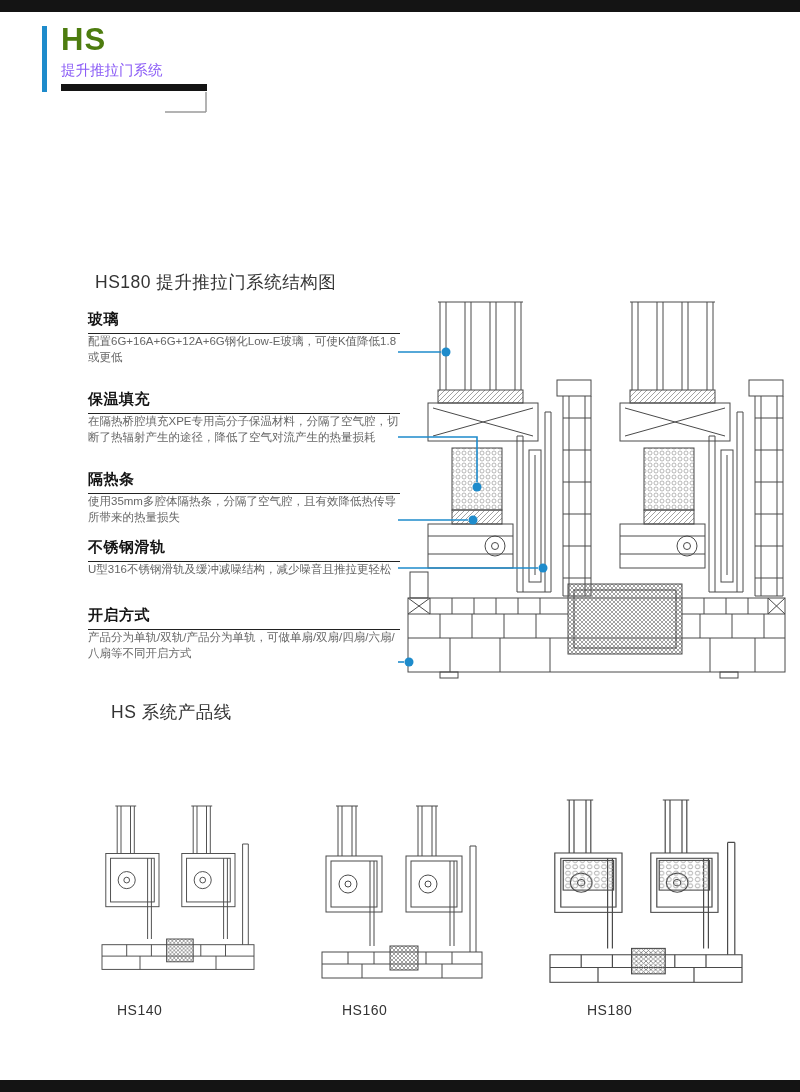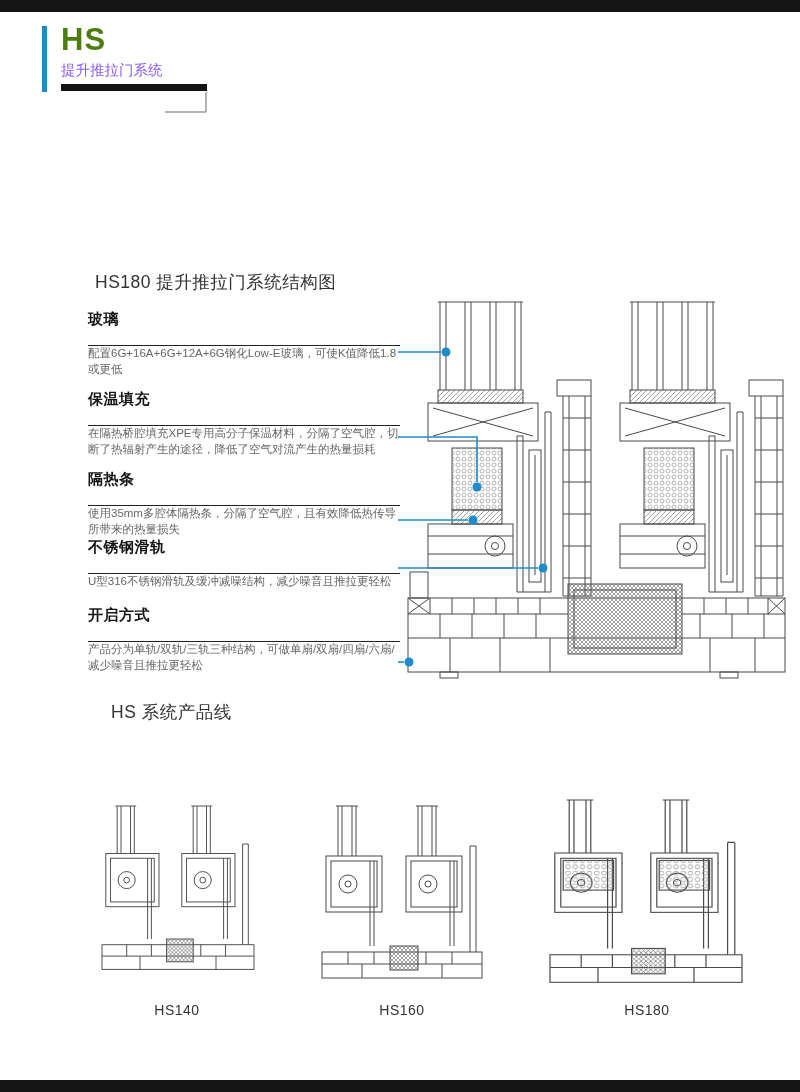--- a/index.html
+++ b/index.html
@@ -9,23 +9,23 @@
   .bar-top { position:absolute; left:0; top:0; width:800px; height:12px; background:#141414; }
   .bar-bottom { position:absolute; left:0; top:1080px; width:800px; height:12px; background:#141414; }
   .logo-accent { position:absolute; left:42px; top:26px; width:5px; height:66px; background:#1e8bcb; }
   .logo-title { position:absolute; left:61px; top:22px; font-size:31px; font-weight:bold; color:#4d7c0f; letter-spacing:1px; }
   .logo-sub { position:absolute; left:61px; top:61px; font-size:14.5px; color:#8b5cf6; }
   .logo-bar { position:absolute; left:61px; top:84px; width:146px; height:7px; background:#141414; }
   .sec-title { position:absolute; font-size:17.5px; color:#333; letter-spacing:0.5px;text-align:center; }
   .sec1-title { left:95px; top:270px; }
   .sec2-title { left:95px; top:700px;margin-left:16px; }
   .feature { position:absolute; left:88px; width:312px; }
-  .feature h3 { font-size:15px; font-weight:bold; color:#151515; padding-bottom:16px; border-bottom:1px solid #222; letter-spacing:0.5px; }
+  .feature h3 { font-size:15px; font-weight:bold; color:#151515; padding-bottom:4px; border-bottom:1px solid #222; letter-spacing:0.5px; }
   .feature p { font-size:11.5px; line-height:15.5px; color:#666; }
-  .prod-label { position:absolute; top:1002px; width:120px; text-align:center; font-size:14px; color:#333; letter-spacing:0.5px; }
+  .prod-label { position:absolute; top:1002px; width:120px; text-align:left; font-size:14px; color:#333; letter-spacing:0.5px; }
   svg.art { position:absolute; left:0; top:0; }
 </style>
 </head>
 <body>
 
 <div class="page">
 
   <div class="bar-top"></div>
   <div class="bar-bottom"></div>
 
@@ -151,21 +151,21 @@
   <div class="feature" style="top:470px">
     <h3>隔热条</h3>
     <p>使用35mm多腔体隔热条，分隔了空气腔，且有效降低热传导所带来的热量损失</p>
   </div>
   <div class="feature" style="top:538px">
     <h3>不锈钢滑轨</h3>
     <p>U型316不锈钢滑轨及缓冲减噪结构，减少噪音且推拉更轻松</p>
   </div>
   <div class="feature" style="top:606px">
     <h3>开启方式</h3>
-    <p>产品分为单轨/双轨/三轨三种结构，可做单扇/双扇/四扇/六扇/减少噪音且推拉更轻松</p>
+    <p>产品分为单轨/双轨/产品分为单轨，可做单扇/双扇/四扇/六扇/八扇等不同开启方式</p>
   </div>
 
   <div class="sec-title sec2-title">HS 系统产品线</div>
 
   <div class="prod-label" style="left:117px">HS140</div>
   <div class="prod-label" style="left:342px">HS160</div>
   <div class="prod-label" style="left:587px">HS180</div>
 
 </div>
 

